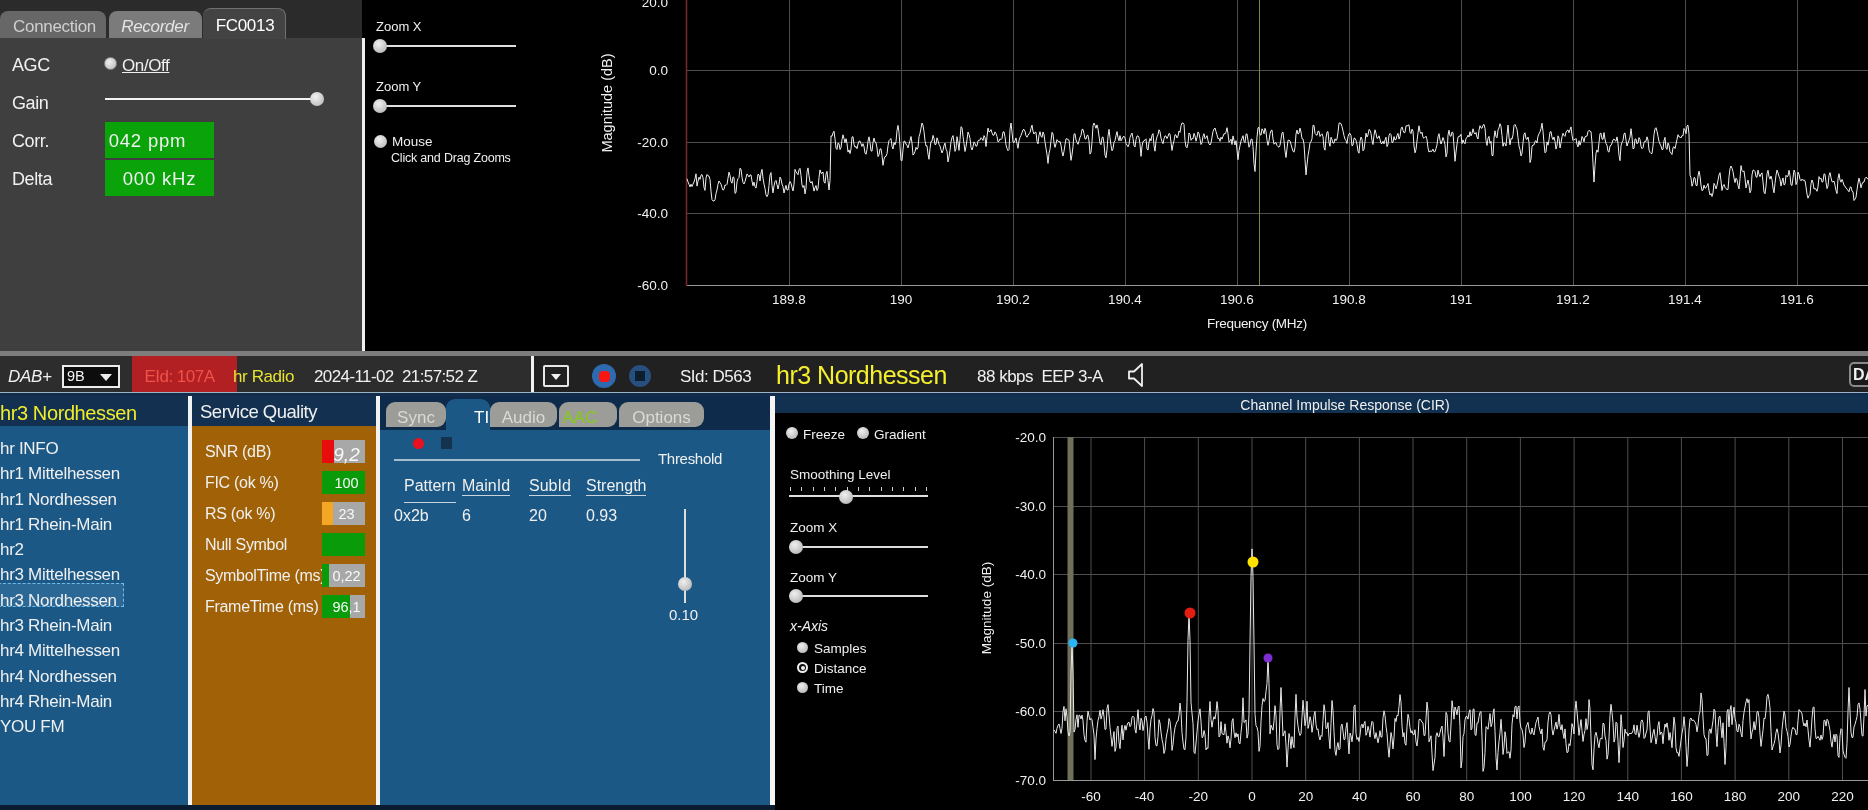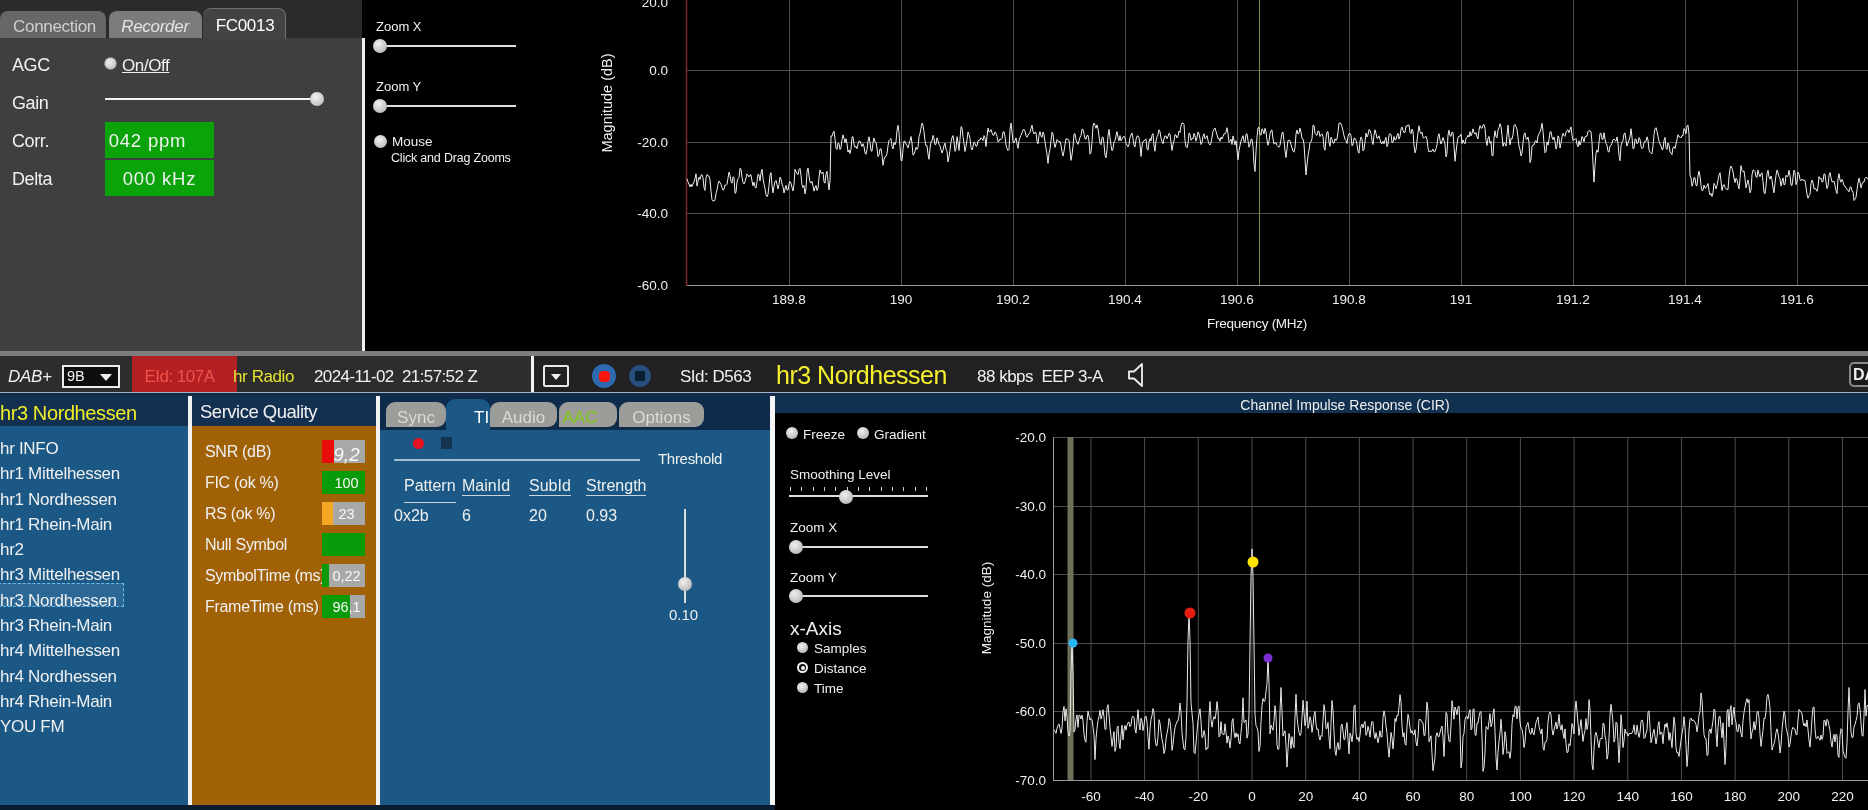--- a/index.html
+++ b/index.html
@@ -235,21 +235,21 @@
     <div class="abs" style="left:139.7px;top:92px;width:1px;height:4px;background:#cfcfcf;"></div>
     <div class="abs" style="left:151.0px;top:92px;width:1px;height:4px;background:#cfcfcf;"></div>
     <div class="abs" style="left:14px;top:100px;width:139px;height:2px;background:#dedede;"></div>
     <div class="abs" style="left:64px;top:95px;width:14px;height:14px;border-radius:50%;background:radial-gradient(circle at 40% 35%, #f0f0f0, #a8a8a8);"></div>
     <div class="lbl" style="left:15px;top:126px;font-size:13.5px;">Zoom X</div>
     <div class="abs" style="left:14px;top:151px;width:139px;height:2px;background:#dedede;"></div>
     <div class="abs" style="left:14px;top:145px;width:14px;height:14px;border-radius:50%;background:radial-gradient(circle at 40% 35%, #f0f0f0, #a8a8a8);"></div>
     <div class="lbl" style="left:15px;top:176px;font-size:13.5px;">Zoom Y</div>
     <div class="abs" style="left:14px;top:200px;width:139px;height:2px;background:#dedede;"></div>
     <div class="abs" style="left:14px;top:194px;width:14px;height:14px;border-radius:50%;background:radial-gradient(circle at 40% 35%, #f0f0f0, #a8a8a8);"></div>
-    <div class="lbl" style="left:15px;top:224px;font-size:19px;">x-Axis</div>
+    <div class="lbl" style="left:15px;top:224px;font-size:14px;font-style:italic;">x-Axis</div>
     <div class="abs" style="left:22px;top:247px;width:11px;height:11px;border-radius:50%;background:radial-gradient(circle at 40% 35%, #f0f0f0, #a8a8a8);"></div>
     <div class="lbl" style="left:39px;top:247px;font-size:13.5px;">Samples</div>
     <div class="abs" style="left:22px;top:267px;width:11px;height:11px;border-radius:50%;background:#0b0b0b;border:2px solid #f0f0f0;"></div>
     <div class="abs" style="left:25.5px;top:270.5px;width:4px;height:4px;border-radius:50%;background:#f0f0f0;"></div>
     <div class="lbl" style="left:39px;top:267px;font-size:13.5px;">Distance</div>
     <div class="abs" style="left:22px;top:287px;width:11px;height:11px;border-radius:50%;background:radial-gradient(circle at 40% 35%, #f0f0f0, #a8a8a8);"></div>
     <div class="lbl" style="left:39px;top:287px;font-size:13.5px;">Time</div>
   </div>
 
   <svg class="abs" style="left:970px;top:413px;" width="898" height="397" viewBox="970 413 898 397">

